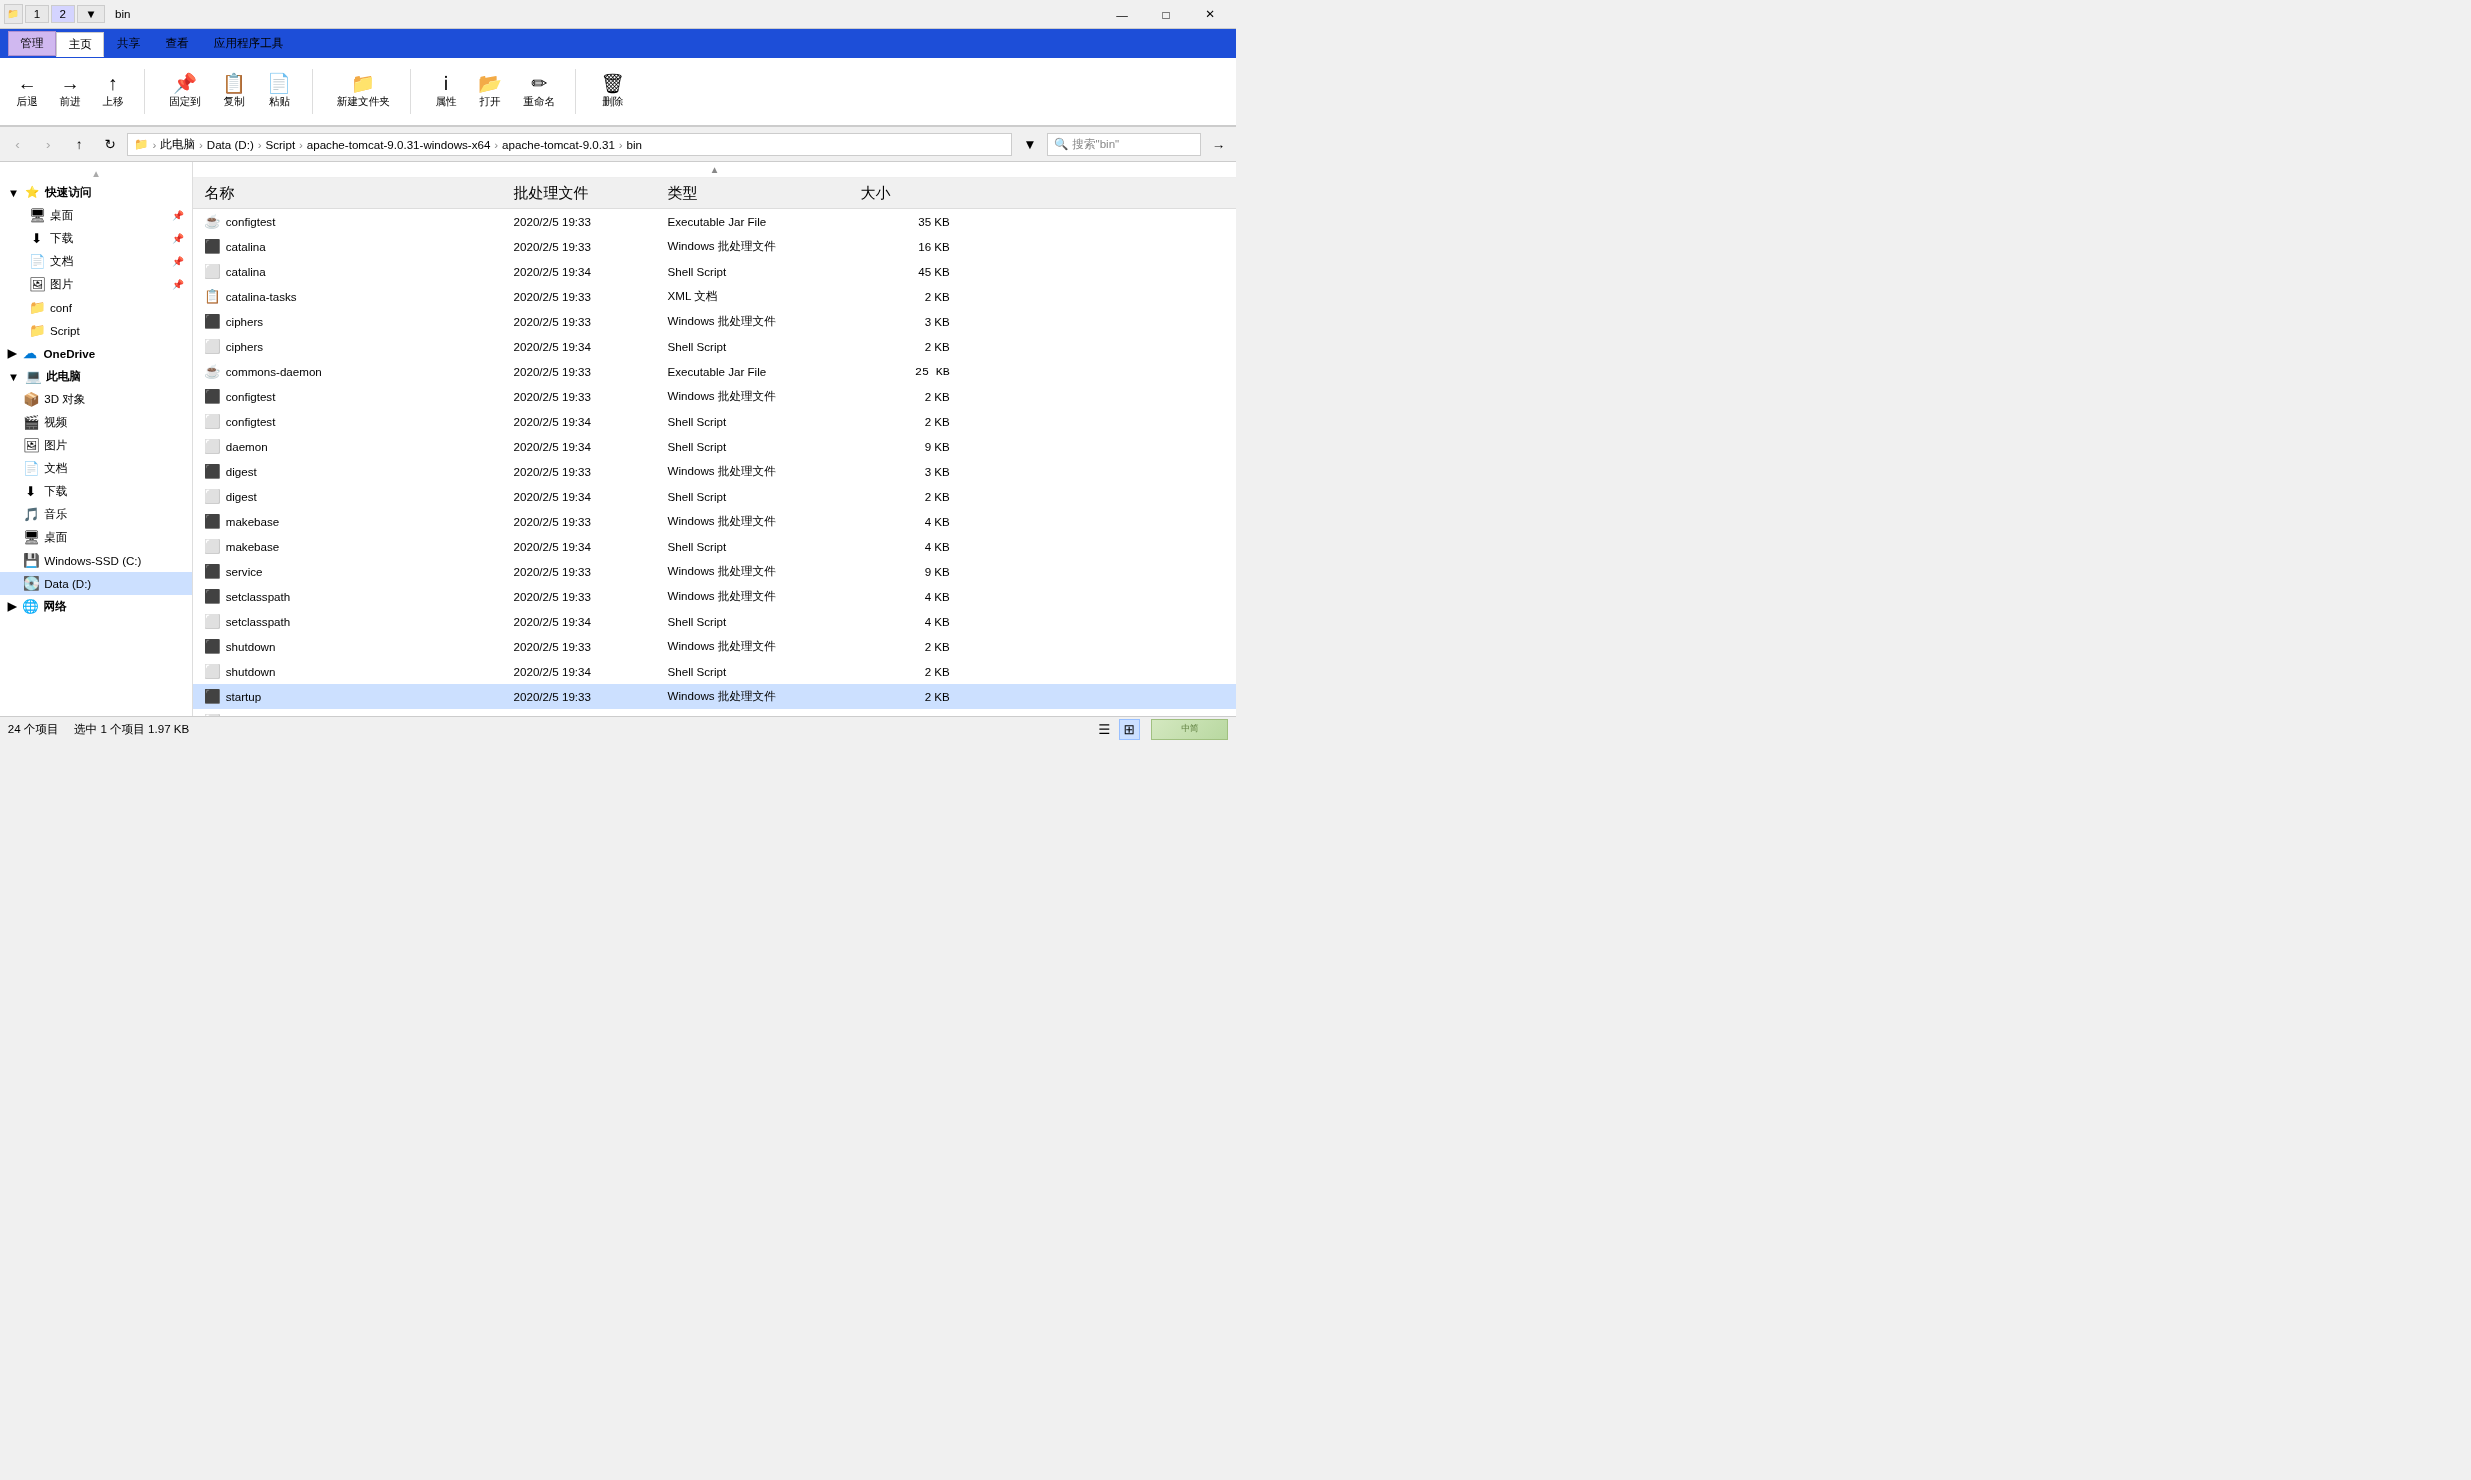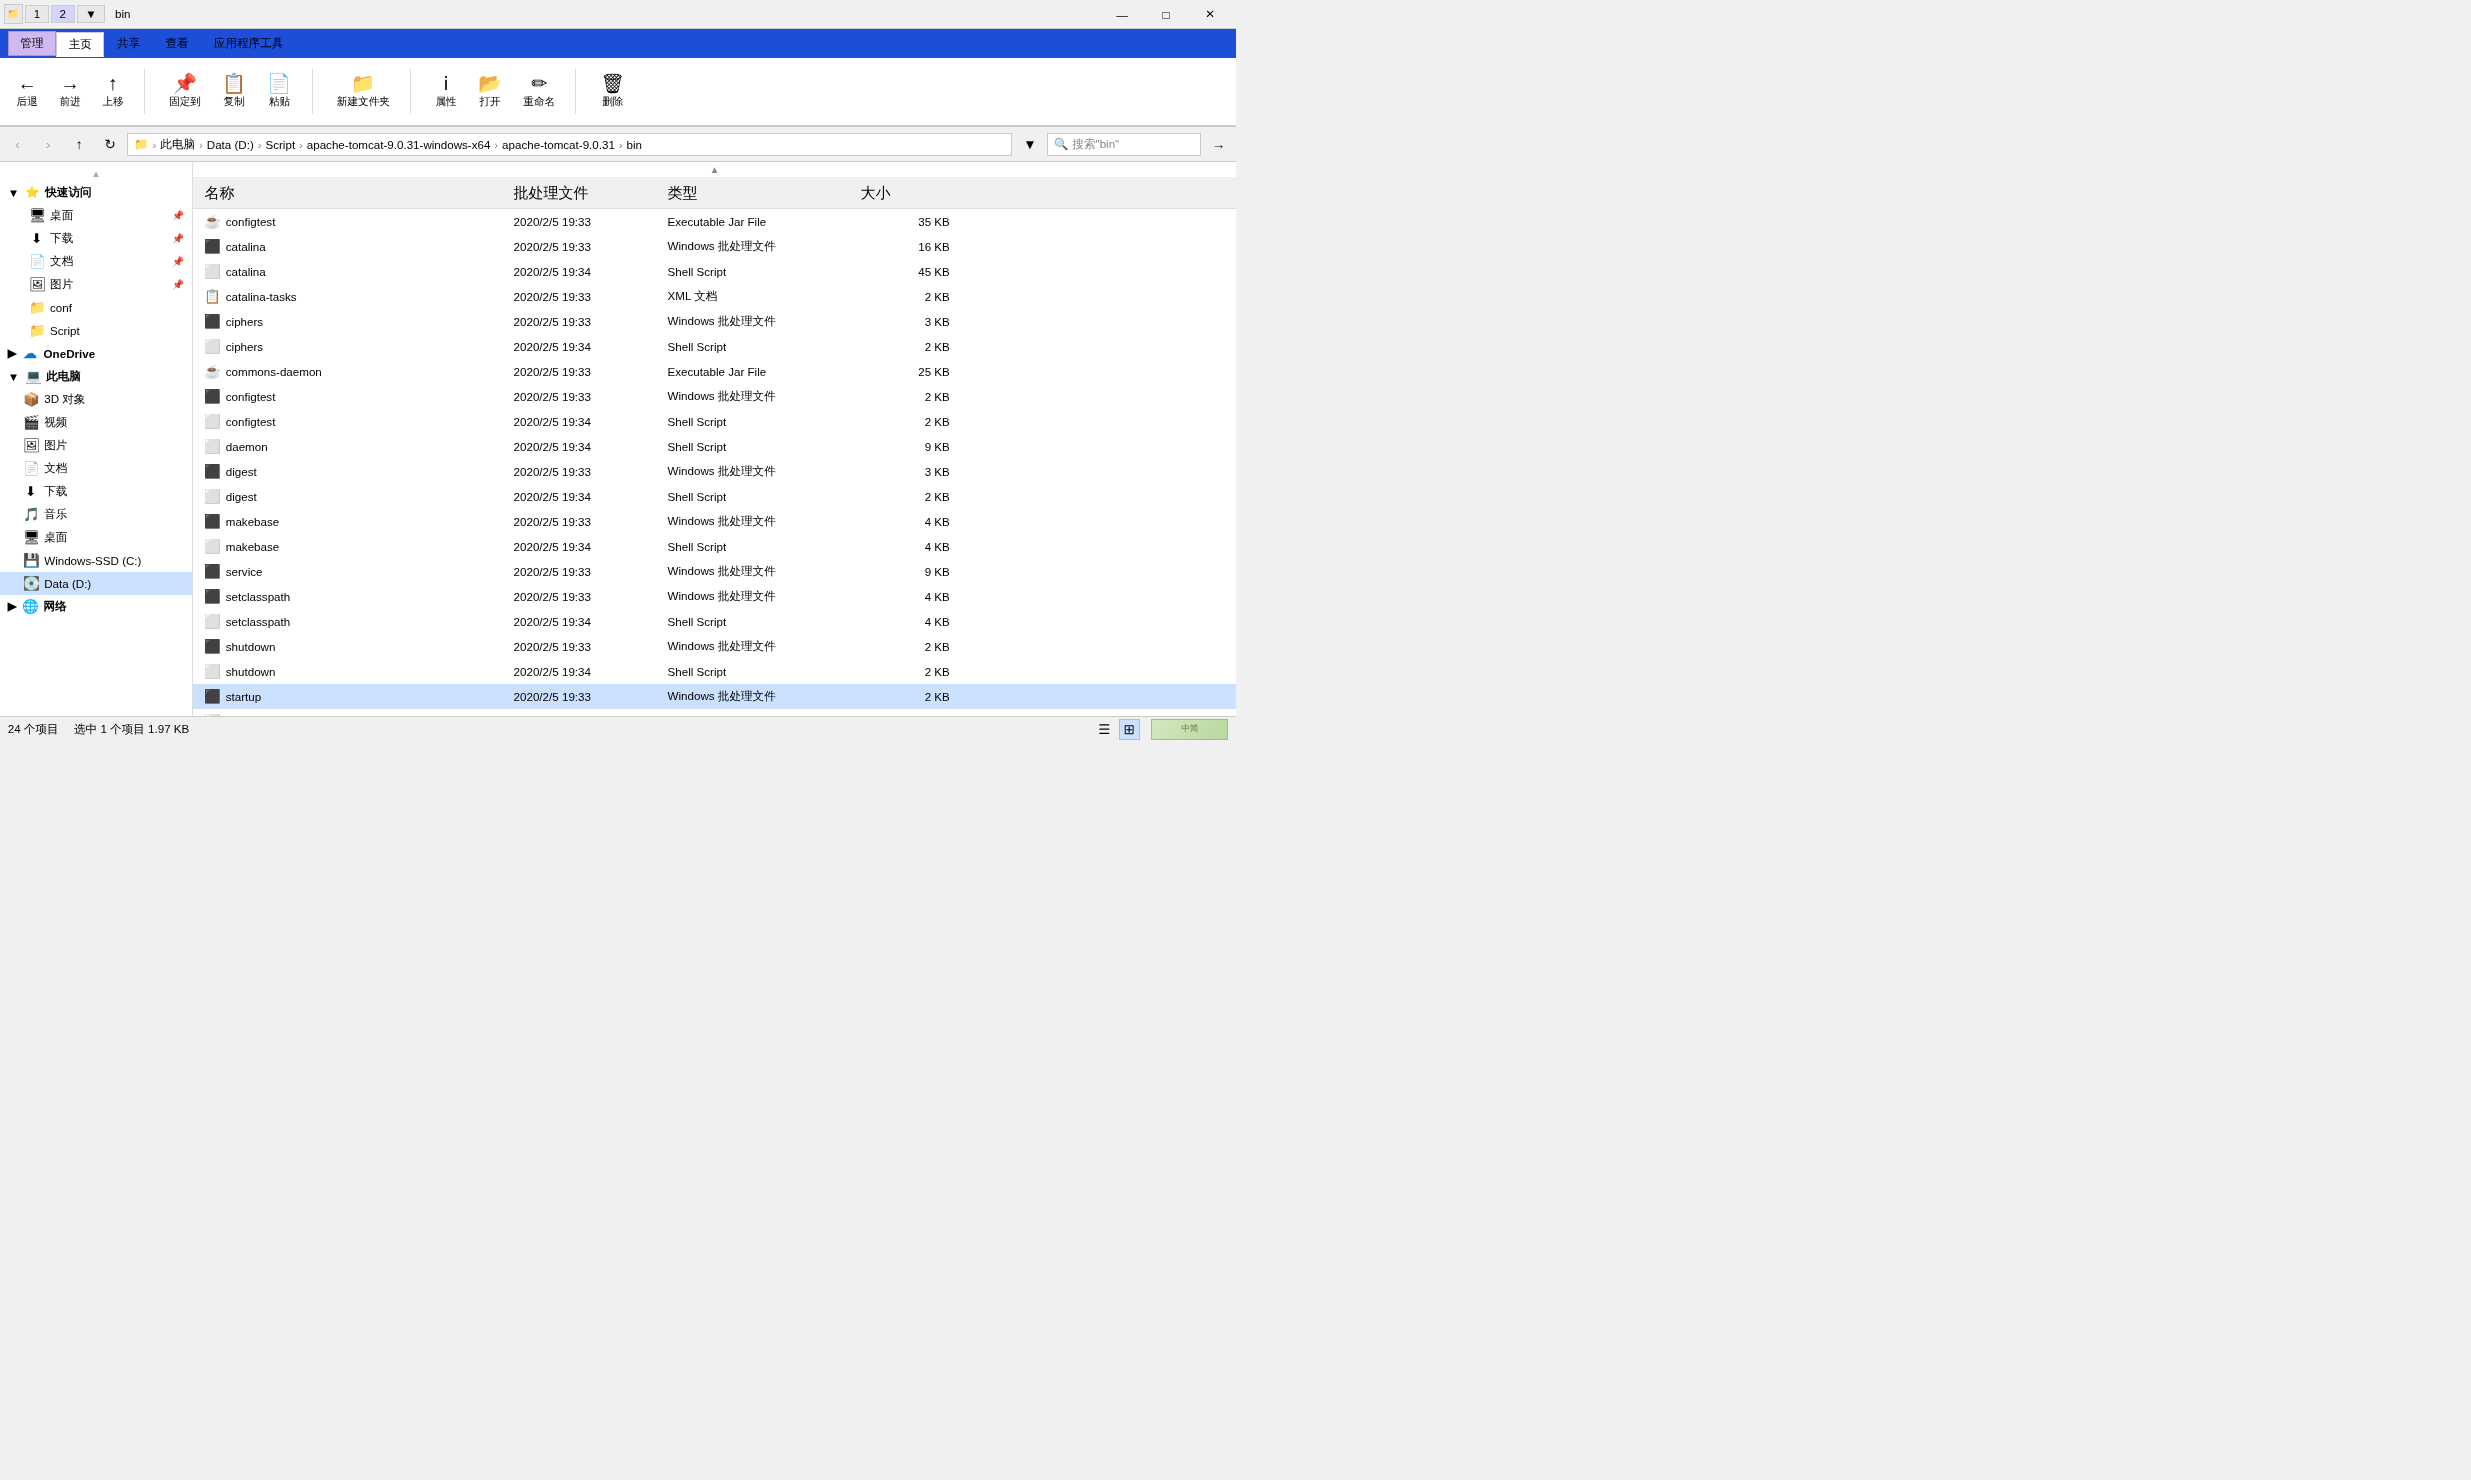--- a/index.html
+++ b/index.html
@@ -592,21 +592,21 @@
           <div class="file-cell">Shell Script</div>
           <div class="file-cell" style="justify-content: flex-end;">2 KB</div>
         </div>
         <div class="file-row">
           <div class="file-cell">
             <span style="color: rgb(232, 192, 64); font-size: 13.5px; width: 15.4px; text-align: center; flex-shrink: 0;">☕</span>
             <span>commons-daemon</span>
           </div>
           <div class="file-cell">2020/2/5 19:33</div>
           <div class="file-cell">Executable Jar File</div>
-          <div class="file-cell" style="justify-content: flex-end;">25 KB</div>
+          <div class="file-cell" style="justify-content: flex-end; font-family: Liberation Mono, monospace;">25 KB</div>
         </div>
         <div class="file-row">
           <div class="file-cell">
             <span style="color: rgb(136, 136, 136); font-size: 13.5px; width: 15.4px; text-align: center; flex-shrink: 0;">⬛</span>
             <span>configtest</span>
           </div>
           <div class="file-cell">2020/2/5 19:33</div>
           <div class="file-cell">Windows 批处理文件</div>
           <div class="file-cell" style="justify-content: flex-end;">2 KB</div>
         </div>

